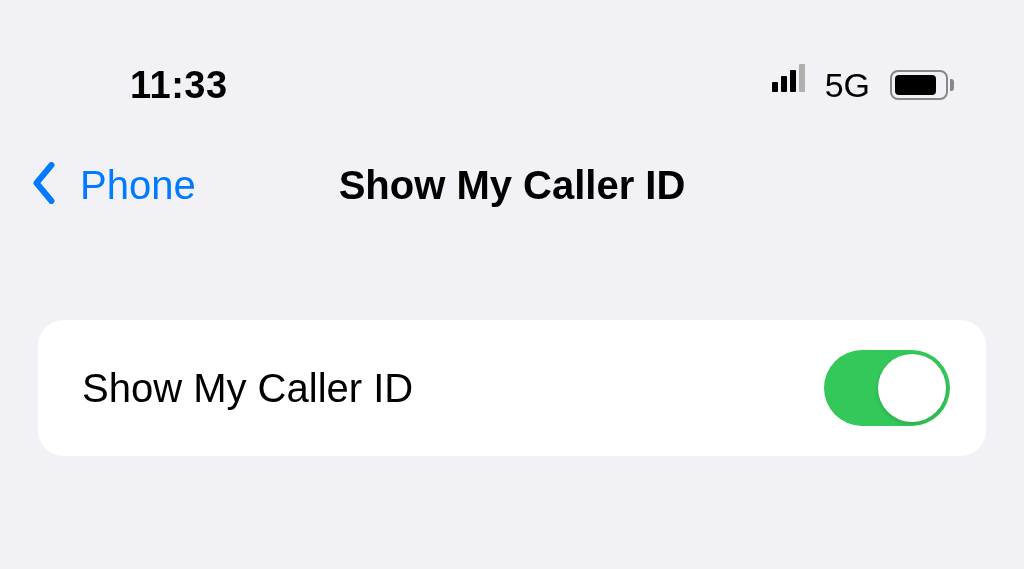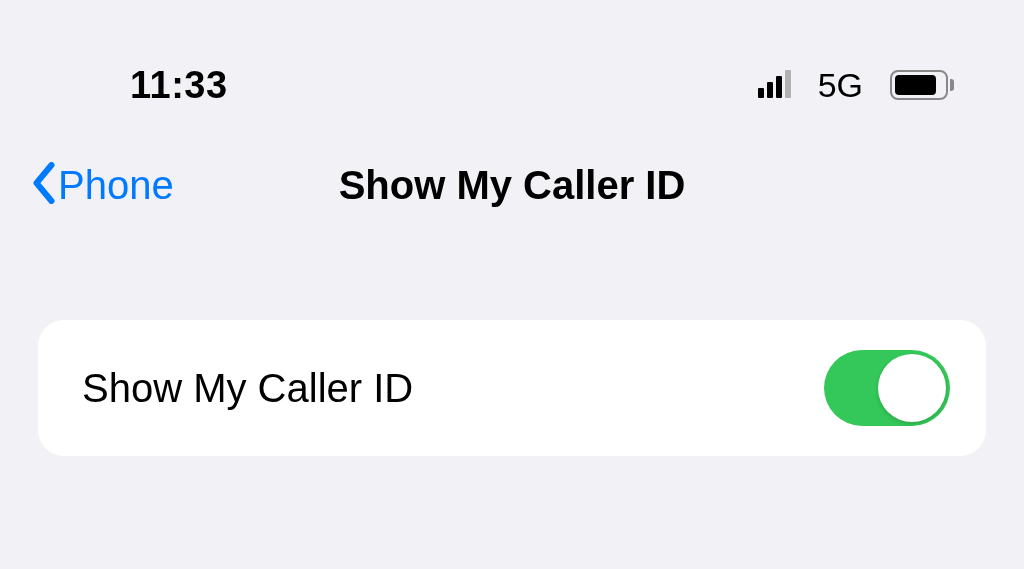--- a/index.html
+++ b/index.html
@@ -22,22 +22,21 @@
       height: 120px;
     }
     .status-time {
       font-size: 38px;
       font-weight: 600;
       color: #000;
       letter-spacing: 0.5px;
     }
     .status-right {
       display: flex;
-      align-items: center;
-      gap: 27px;
+      gap: 20px;
     }
     .signal-bars {
       display: flex;
       align-items: flex-end;
       gap: 3px;
       height: 26px;
     }
     .bar {
       width: 6px;
       background: #000;
@@ -84,21 +83,21 @@
     .nav-bar {
       display: flex;
       align-items: center;
       padding: 40px 30px 0 30px;
       position: relative;
       height: 90px;
     }
     .back-button {
       display: flex;
       align-items: center;
-      gap: 0;
+      gap: 22px;
       color: #007aff;
       cursor: pointer;
     }
     .back-chevron {
       display: inline-block;
     }
     .back-chevron svg {
       width: 28px;
       height: 42px;
     }

